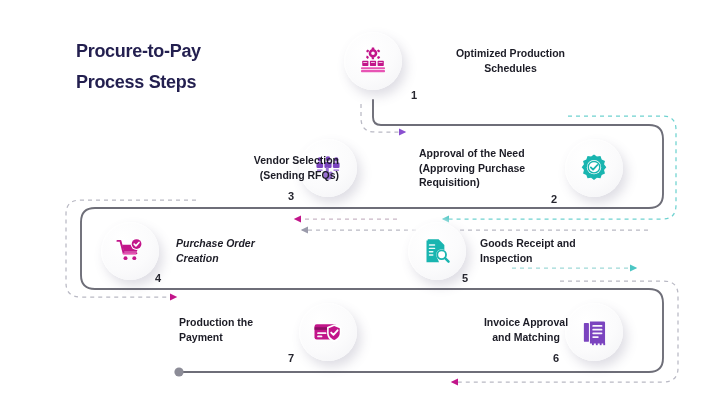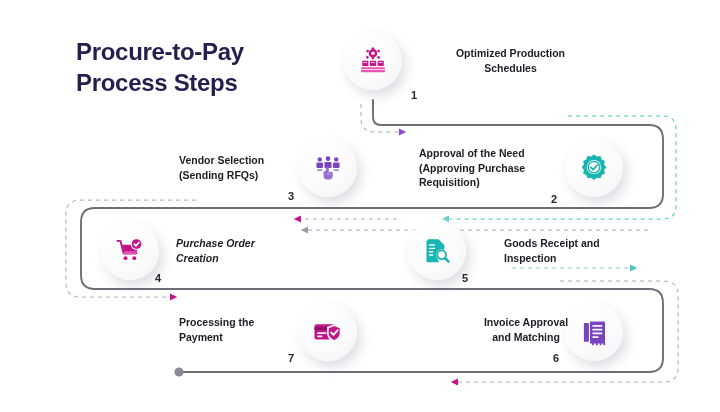--- a/index.html
+++ b/index.html
@@ -11,21 +11,21 @@
     position:relative;
   }
   #stage{position:absolute;inset:0;width:720px;height:412px;}
 
   
   #wires{position:absolute;left:0;top:0;width:720px;height:412px;z-index:1;}
 
   
   .title{
     position:absolute;left:76px;top:36px;
-    font-size:24px;line-height:31px;
+    font-size:18px;line-height:31px;
     font-weight:bold;letter-spacing:-0.3px;
     color:#231f4f;
     z-index:5;
     white-space:pre-line;
   }
 
   
   .node{position:absolute;z-index:4;}
 
   .puck{
@@ -166,21 +166,21 @@
             <rect x="21.6" y="9.6" width="7.6" height="6.4" rx="1.4"></rect>
         </g>
         <g fill="#8f61cc">
           <rect x="3.4" y="17.6" width="6.4" height="1.5" rx="0.6"></rect>
           <rect x="22.2" y="17.6" width="6.4" height="1.5" rx="0.6"></rect>
         </g>
         <path fill="#9a6fd4" d="M13.5 16.5c0-1 .8-1.7 1.7-1.7s1.7.7 1.7 1.7v4.6l1.6-.9c1.4-.8 2.9.2 2.9 1.7v3.4c0 2.1-1.7 3.8-3.8 3.8h-3.1c-2 0-3.6-1.6-3.6-3.6v-4.2c0-1.1.9-1.9 1.9-1.9h.7z"></path>
         <path fill="#ffffff" opacity="0.35" d="M14.6 22.4h5.3v1.1h-5.3z"></path>
       </svg>
     </div>
-    <div class="caption" style="left:179px;top:153px;width:160px;text-align:left;">Vendor Selection
+    <div class="caption" style="left:179px;top:153px;width:160px;text-align:right;">Vendor Selection
 (Sending RFQs)</div>
     <div class="num" style="left:288px;top:190px;">3</div>
   </div>
 
   <div class="node">
     <div class="puck" style="left:101px;top:222px;">
       <svg width="30" height="30" viewBox="0 0 32 32">
         <g fill="none" stroke="#c2158a" stroke-width="2.1" stroke-linecap="round" stroke-linejoin="round">
           <path d="M2.6 5.2h3.2l3.4 13.2h13.6"></path>
         </g>
@@ -209,21 +209,21 @@
           <rect x="6.6" y="8.4" width="7.4" height="1.6" rx="0.8"></rect>
           <rect x="6.6" y="12.2" width="7.4" height="1.6" rx="0.8"></rect>
           <rect x="6.6" y="16" width="5.4" height="1.6" rx="0.8"></rect>
           <rect x="6.6" y="19.8" width="5.4" height="1.6" rx="0.8"></rect>
         </g>
         <circle cx="21.3" cy="20.2" r="6.2" fill="#ffffff"></circle>
         <circle cx="21.3" cy="20.2" r="5" fill="none" stroke="#19b5b0" stroke-width="2.1"></circle>
         <path d="M25.2 24.2l4 4" stroke="#19b5b0" stroke-width="2.8" stroke-linecap="round"></path>
       </svg>
     </div>
-    <div class="caption" style="left:480px;top:236px;width:165px;margin-left:24px;">Goods Receipt and
+    <div class="caption" style="left:480px;top:236px;width:165px;">Goods Receipt and
 Inspection</div>
     <div class="num" style="left:462px;top:272px;">5</div>
   </div>
 
   <div class="node">
     <div class="puck" style="left:565px;top:303px;">
       <svg width="27" height="27" viewBox="0 0 32 32">
         <rect x="3.4" y="4.6" width="6" height="22.4" rx="1" fill="#7b44bf"></rect>
         <path fill="#7b44bf" d="M10.6 3h16.4a1.5 1.5 0 011.5 1.5v23a1.5 1.5 0 01-1.5 1.5H10.6z"></path>
         <g fill="#ffffff" opacity="0.95">
@@ -252,18 +252,18 @@
         <rect x="1.6" y="10.9" width="23" height="2.8" fill="#8d0f65"></rect>
         <g fill="#ffffff" opacity="0.95">
           <rect x="4.4" y="16.2" width="10" height="2" rx="1"></rect>
           <rect x="4.4" y="19.7" width="5.6" height="2" rx="1"></rect>
         </g>
         <path fill="#ffffff" d="M22.6 7.8l7.6 2.9v6.3c0 4.6-3.2 8.2-7.6 9.8-4.4-1.6-7.6-5.2-7.6-9.8v-6.3z"></path>
         <path fill="#c2158a" d="M22.6 9.7l5.9 2.25v4.9c0 3.6-2.5 6.4-5.9 7.6-3.4-1.2-5.9-4-5.9-7.6v-4.9z"></path>
         <path d="M19.4 16.6l2.4 2.5 4.4-4.9" fill="none" stroke="#ffffff" stroke-width="2" stroke-linecap="round" stroke-linejoin="round"></path>
       </svg>
     </div>
-    <div class="caption" style="left:179px;top:315px;width:155px;">Processing the
+    <div class="caption" style="left:179px;top:315px;width:155px;">Production the
 Payment</div>
     <div class="num" style="left:288px;top:352px;">7</div>
   </div>
 
 </div>
 
 </body></html>

